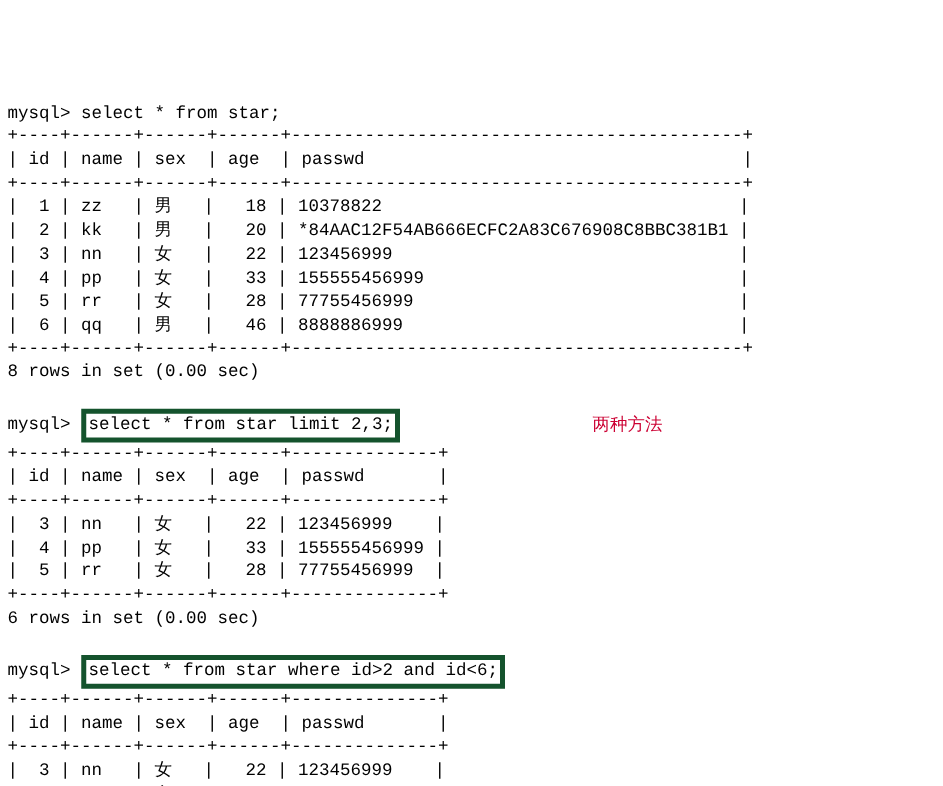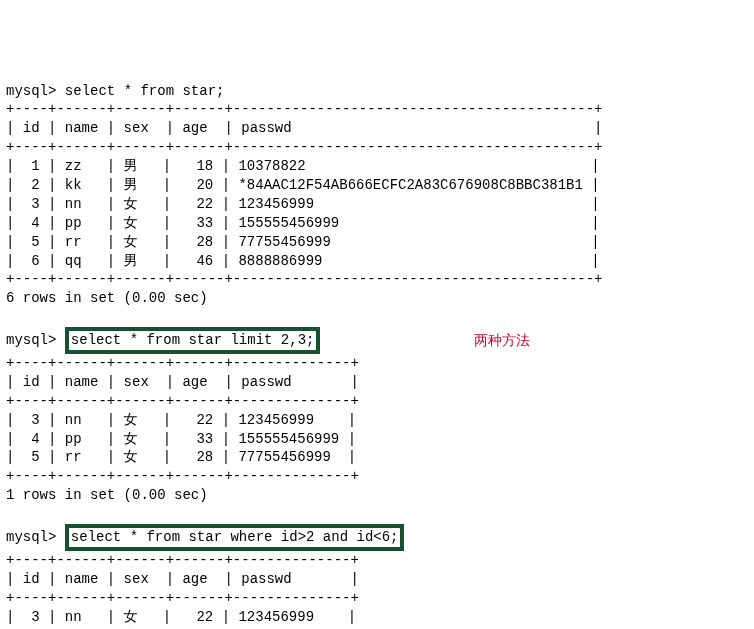--- a/index.html
+++ b/index.html
@@ -37,31 +37,31 @@
 <span>+----+------+------+------+-------------------------------------------+</span>
 <span>| id | name | sex  | age  | passwd                                    |</span>
 <span>+----+------+------+------+-------------------------------------------+</span>
 <span>|  1 | zz   | 男   |   18 | 10378822                                  |</span>
 <span>|  2 | kk   | 男   |   20 | *84AAC12F54AB666ECFC2A83C676908C8BBC381B1 |</span>
 <span>|  3 | nn   | 女   |   22 | 123456999                                 |</span>
 <span>|  4 | pp   | 女   |   33 | 155555456999                              |</span>
 <span>|  5 | rr   | 女   |   28 | 77755456999                               |</span>
 <span>|  6 | qq   | 男   |   46 | 8888886999                                |</span>
 <span>+----+------+------+------+-------------------------------------------+</span>
-<span>6 rows in set (0.00 sec)</span>
+<span>8 rows in set (0.00 sec)</span>
 
 <span>mysql&gt;</span> <span class="cmd-highlight">select * from star limit 2,3;</span>
 <span>+----+------+------+------+--------------+</span>
 <span>| id | name | sex  | age  | passwd       |</span>
 <span>+----+------+------+------+--------------+</span>
 <span>|  3 | nn   | 女   |   22 | 123456999    |</span>
 <span>|  4 | pp   | 女   |   33 | 155555456999 |</span>
 <span>|  5 | rr   | 女   |   28 | 77755456999  |</span>
 <span>+----+------+------+------+--------------+</span>
-<span>1 rows in set (0.00 sec)</span>
+<span>6 rows in set (0.00 sec)</span>
 
 <span>mysql&gt;</span> <span class="cmd-highlight">select * from star where id&gt;2 and id&lt;6;</span>
 <span>+----+------+------+------+--------------+</span>
 <span>| id | name | sex  | age  | passwd       |</span>
 <span>+----+------+------+------+--------------+</span>
 <span>|  3 | nn   | 女   |   22 | 123456999    |</span>
 <span>|  4 | pp   | 女   |   33 | 155555456999 |</span>
 
 
 </div>

